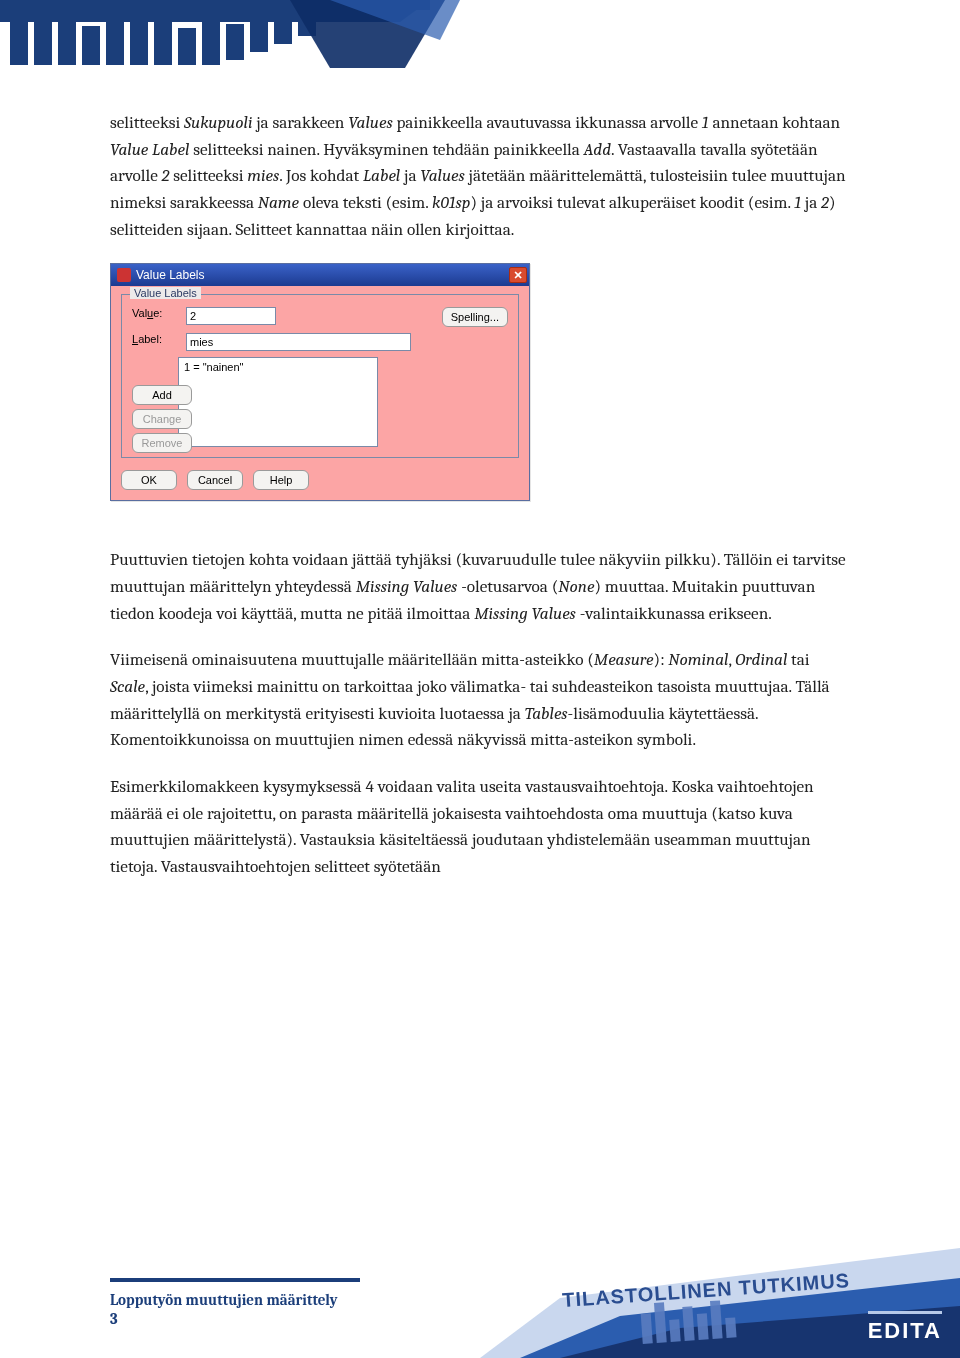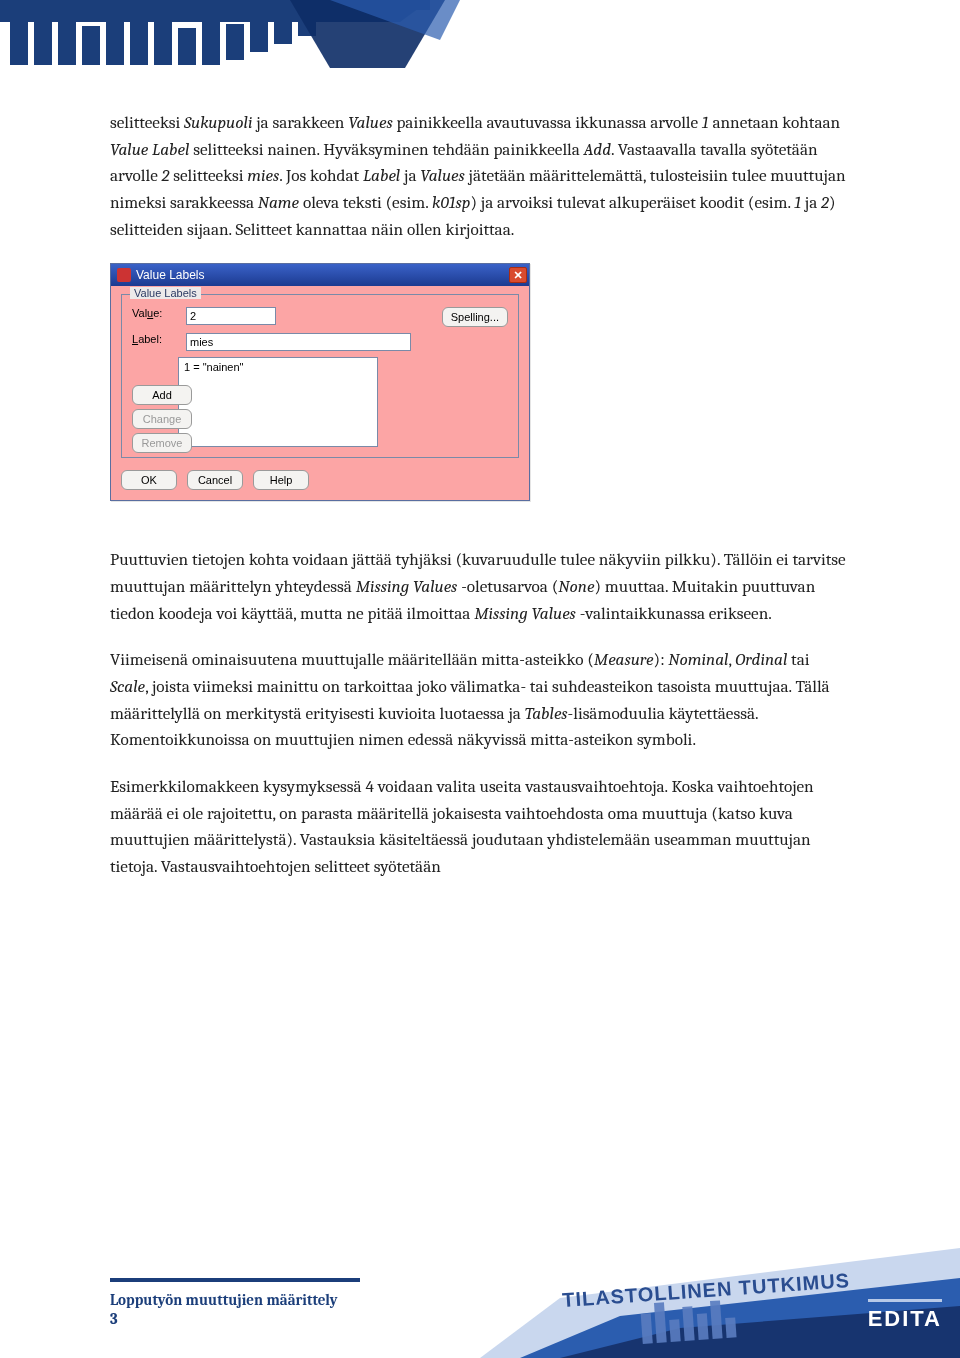--- a/index.html
+++ b/index.html
@@ -136,21 +136,21 @@
     right: 110px; bottom: 56px;
     font-family: Arial, sans-serif;
     font-size: 20px;
     letter-spacing: 1px;
     color: #2a4d90;
     font-weight: 600;
     transform: rotate(-4deg);
   }
   .edita {
     position: absolute;
-    right: 18px; bottom: 26px;
+    right: 18px; bottom: 14px;
     font-family: Arial, sans-serif;
     font-size: 22px; font-weight: 700;
     color: #fff;
     letter-spacing: 2px;
     padding-top: 4px;
     border-top: 3px solid #b7c9e8;
   }
 </style>
 </head>
 <body>

